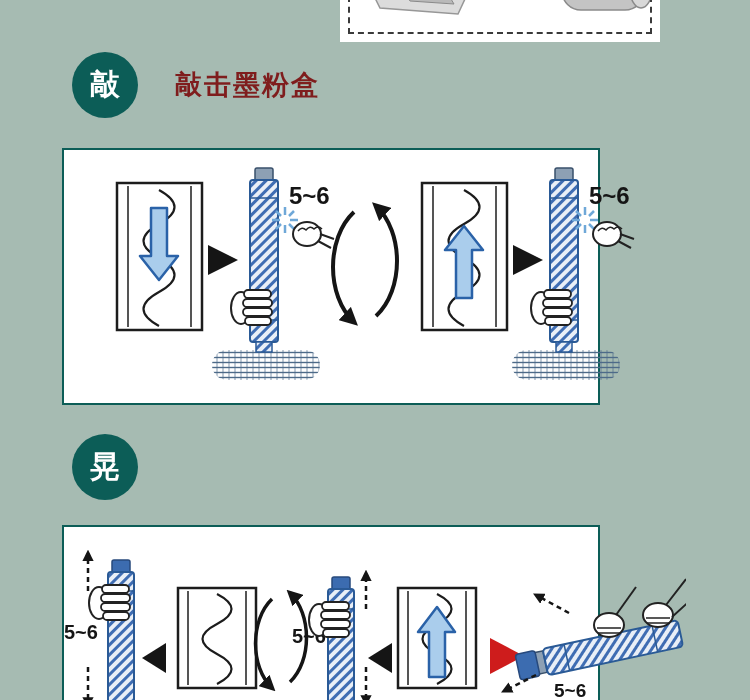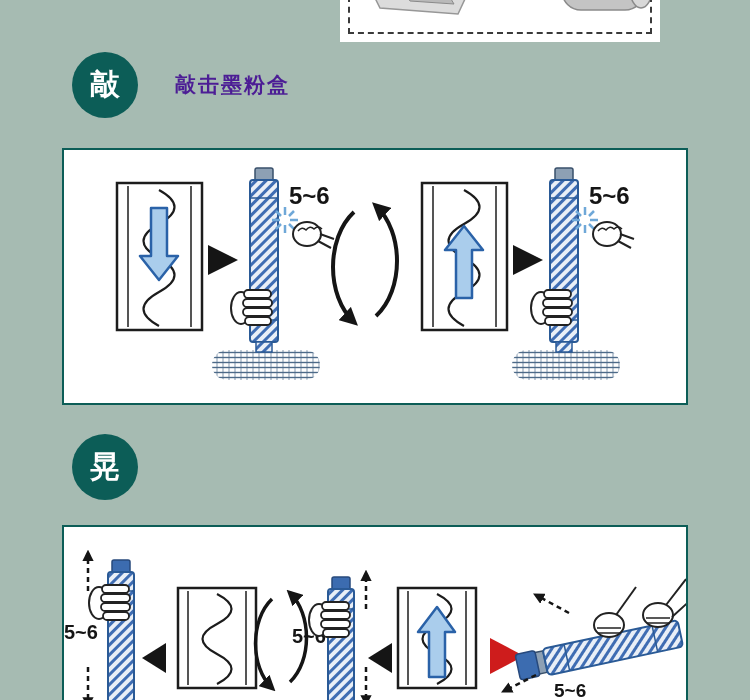--- a/index.html
+++ b/index.html
@@ -18,23 +18,23 @@
   }
   .step-header { position:absolute; left:72px; display:flex; align-items:center; gap:37px; height:66px; }
   .step-header-1 { top:52px; }
   .step-header-2 { top:434px; }
   .badge {
     width:66px; height:66px; border-radius:50%;
     background:#0c5d57; color:#fff;
     display:flex; align-items:center; justify-content:center;
     font-size:30px; font-weight:700;
   }
-  .step-title { font-size:21px; color:#4c1d95; font-weight:600; letter-spacing:2px; }
+  .step-title { font-size:27px; color:#7f1d1d; font-weight:600; letter-spacing:2px; }
   .panel {
-    position:absolute; left:62px; width:626px; box-sizing:border-box;
+    position:absolute; left:62px; width:538px; box-sizing:border-box;
     background:#fff; border:2px solid #0c5d57;
   }
   .panel-1 { top:148px; height:257px; }
   .panel-2 { top:525px; height:215px; }
   .panel svg { display:block; }
   svg text { font-family:"Liberation Sans","DejaVu Sans",sans-serif; }
 </style>
 </head>
 <body>
 

